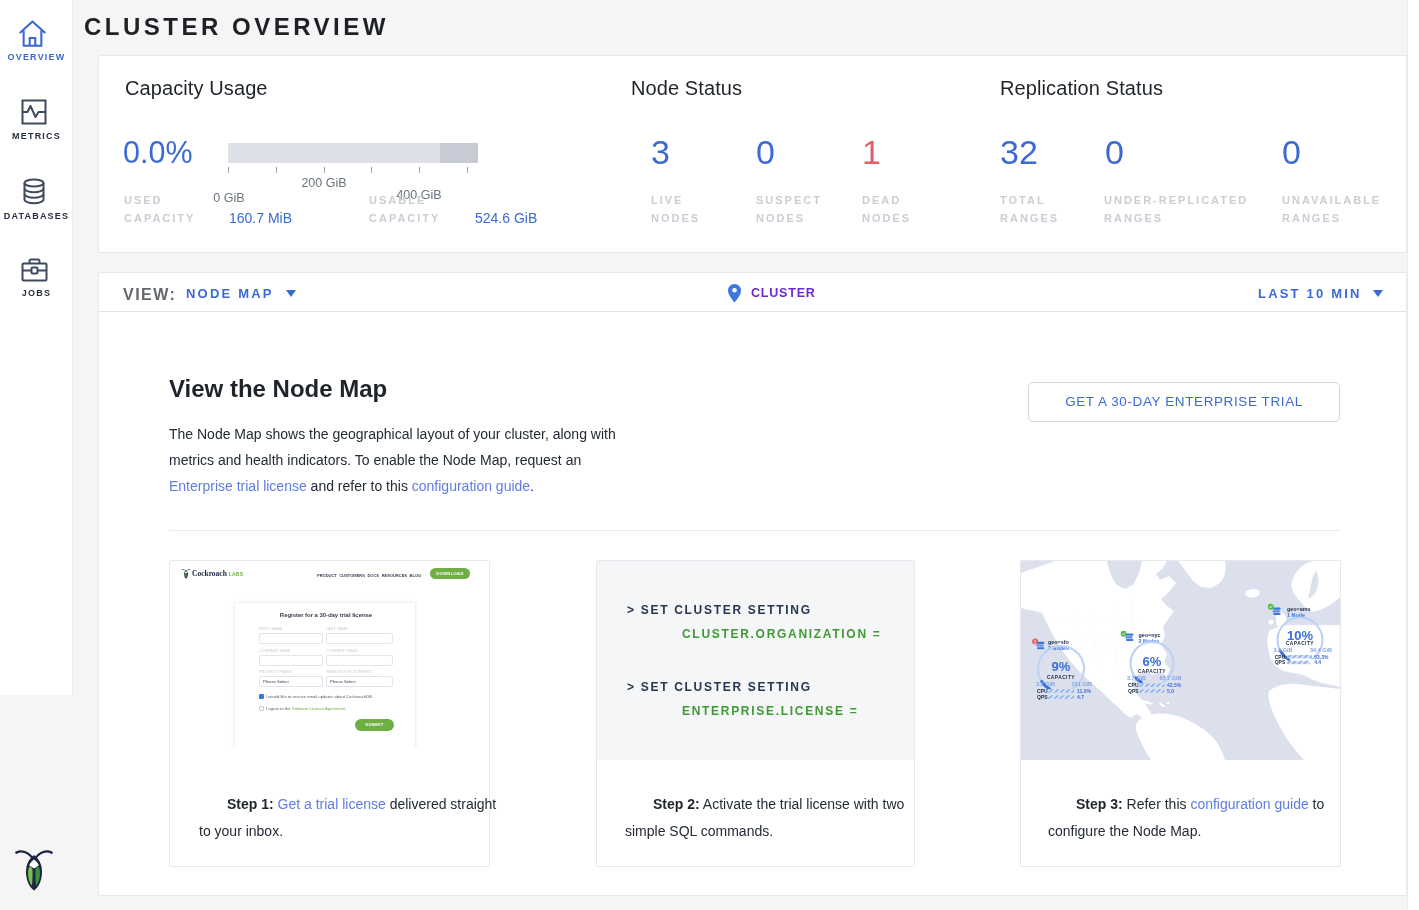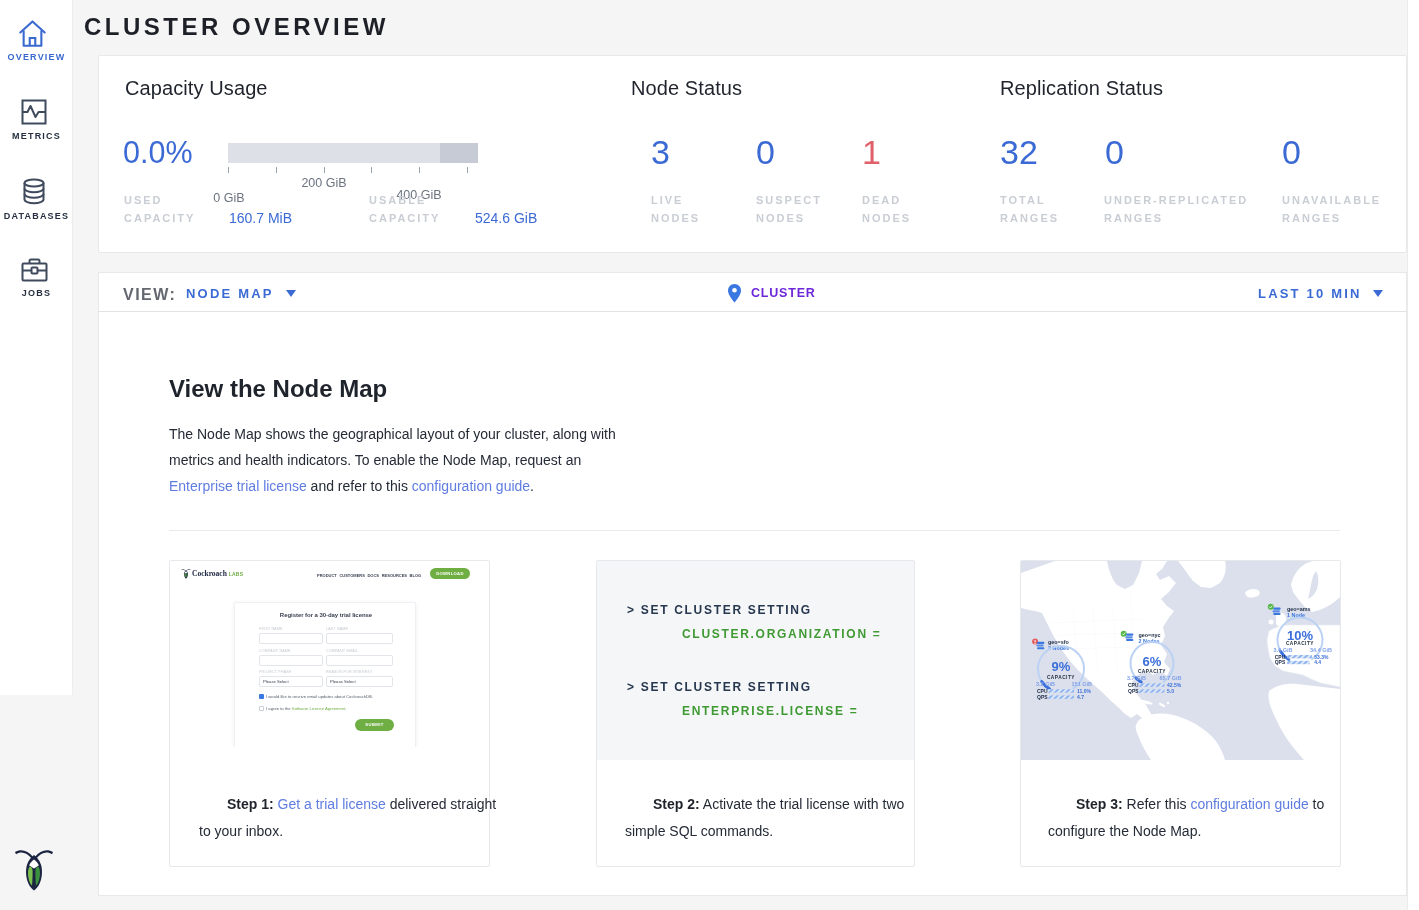--- a/index.html
+++ b/index.html
@@ -127,20 +127,21 @@
     <circle cx="6.5" cy="6.3" r="2.3" fill="#fff"></circle>
   </svg>
   <div class="vb-txt" style="left:652px;color:#6d28d9;letter-spacing:0.8px;font-weight:bold;font-size:12.5px">CLUSTER</div>
   <div class="vb-txt" style="left:1159px;color:#3b6ad4">LAST 10 MIN</div>
   <div class="caret" style="left:1274px;top:17px"></div>
 </div>
 
 <div id="panel">
   <h2>View the Node Map</h2>
   <div class="para">The Node Map shows the geographical layout of your cluster, along with<br>metrics and health indicators. To enable the Node Map, request an<br><a class="lk" href="#">Enterprise trial license</a> and refer to this <a class="lk" href="#">configuration guide</a>.</div>
+  <div id="trialbtn">GET A 30-DAY ENTERPRISE TRIAL</div>
   <div id="hr1"></div>
 
   <div class="stepcard" style="left:70px">
     <div id="mini1" class="abs" style="left:0;top:0;width:319px;height:186px;background:#fff;overflow:hidden">
       <svg class="abs" style="left:11px;top:7px" width="10" height="12" viewBox="0 0 42 50">
         <path d="M2 7 C8 3, 15 5, 20 11 L18.6 12.5 C14 7, 8 5.5, 3 9 Z" fill="#1b2440"></path>
         <path d="M40 7 C34 3, 27 5, 22 11 L23.4 12.5 C28 7, 34 5.5, 39 9 Z" fill="#1b2440"></path>
         <path d="M21 9 C26 13, 29 18, 29 26 C29 35, 25 42, 21 44.5 C17 42, 13 35, 13 26 C13 18, 16 13, 21 9 Z" fill="#1b2440"></path>
         <path d="M21 13.5 C23 15, 25.2 17, 25.8 19.5 L21 22.5 L16.2 19.5 C16.8 17, 19 15, 21 13.5 Z" fill="#fff"></path>
         <path d="M19.6 25 C19.6 22, 18 20.5, 16.4 20.8 C15 23, 14.6 27, 15.4 31.5 C16 35.5, 17.6 38.5, 19 39.5 C19.6 35, 19.6 29, 19.6 25 Z" fill="#79bf4d"></path>

